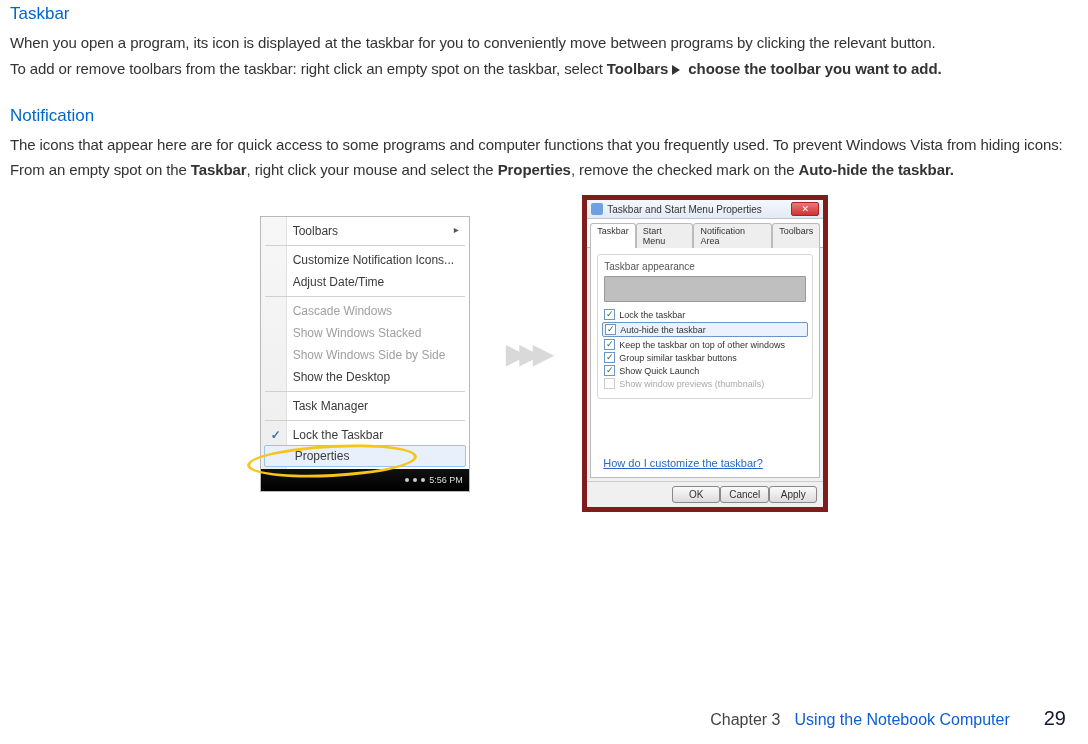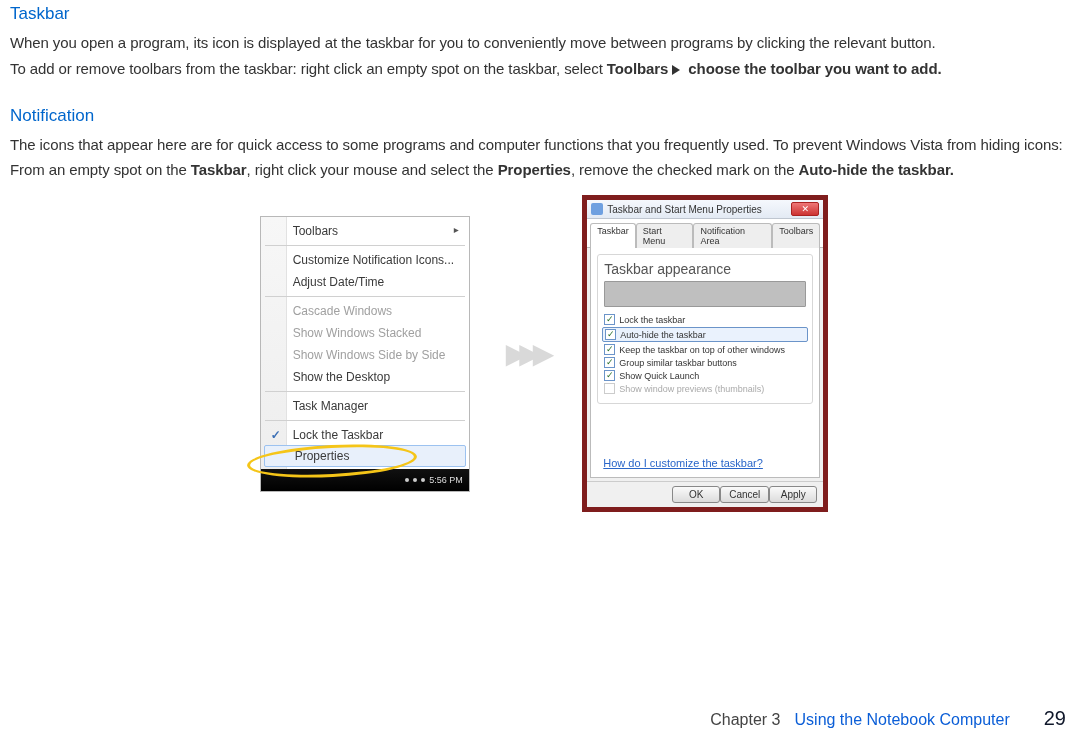--- a/index.html
+++ b/index.html
@@ -163,21 +163,21 @@
     border: 1px solid #bbb;
     border-top: none;
     padding: 6px;
     min-height: 230px;
   }
   .grp {
     border: 1px solid #d7d7d7;
     border-radius: 3px;
     padding: 6px 6px 8px 6px;
   }
-  .grp-label { font-size: 14px; color: #555; margin-bottom: 4px; }
+  .grp-label { font-size: 10px; color: #555; margin-bottom: 4px; }
   .preview-bar { height: 26px; background: #bfbfbf; border: 1px solid #999; margin-bottom: 6px; border-radius: 1px;}
   .cb-row { display: flex; align-items: center; gap: 4px; font-size: 9px; padding: 1px 0; }
   .cb {
     width: 11px; height: 11px; border: 1px solid #6b94c9;
     background: #fff; display: inline-flex; align-items: center; justify-content: center;
     font-size: 9px; color: #2a6e2a;
   }
   .cb.checked::after { content: "✓"; line-height: 1; }
   .cb-row.hl { border: 1px solid #6b94c9; background: #eaf2fd; border-radius: 2px; padding: 1px 2px; margin: 1px -2px;}
   .cb-row.disabled { color: #aaa; }

